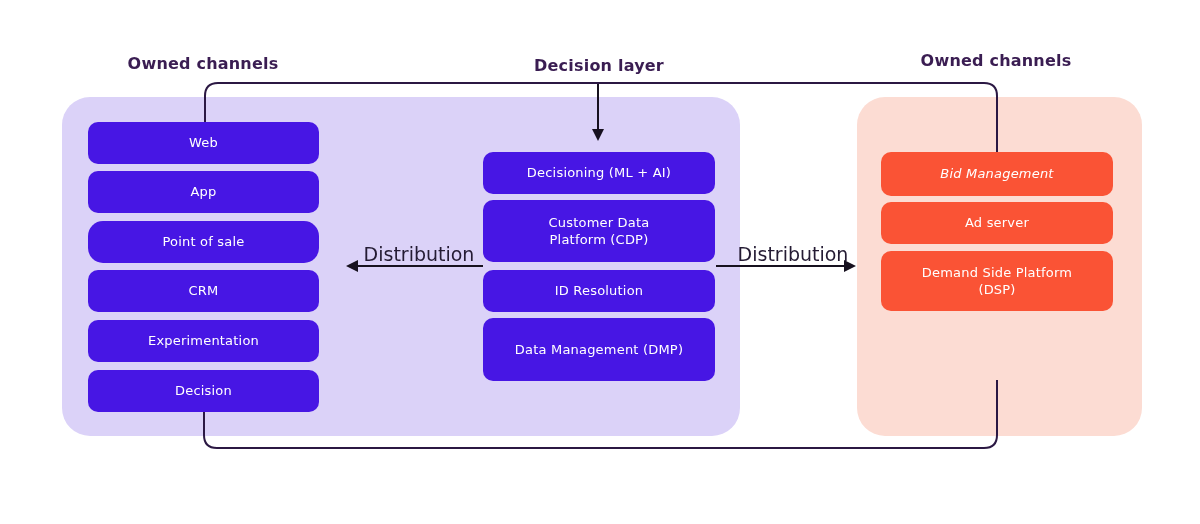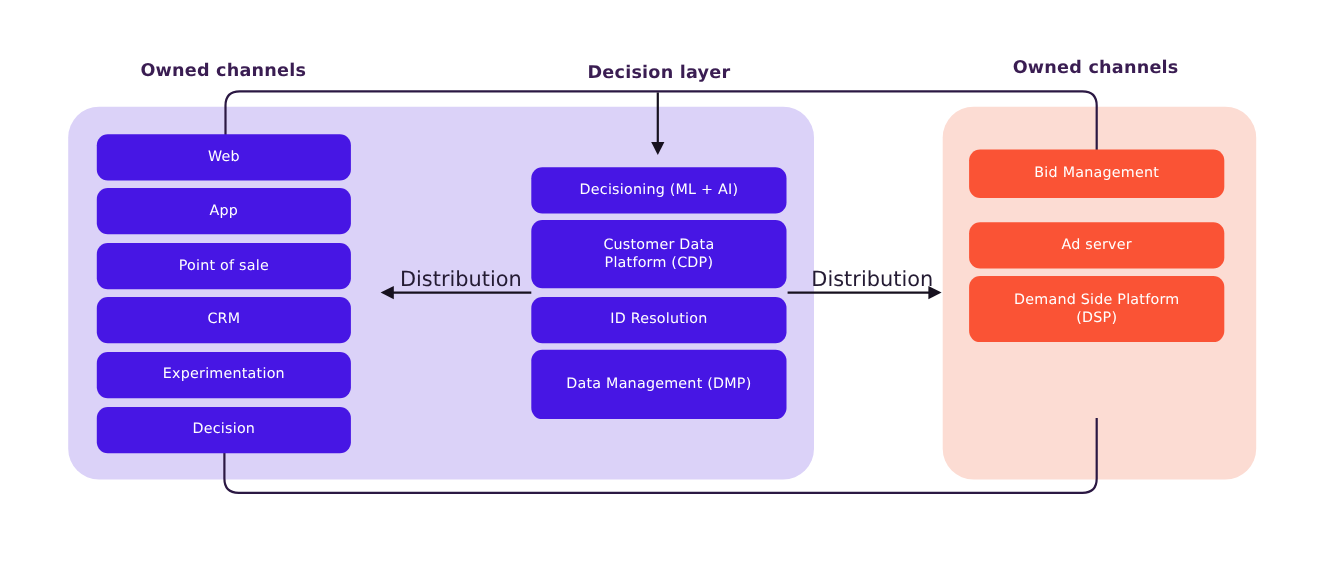--- a/index.html
+++ b/index.html
@@ -56,33 +56,33 @@
 
   <div class="heading" style="left:203px;top:54px;">Owned channels</div>
   <div class="heading" style="left:599px;top:56px;">Decision layer</div>
   <div class="heading" style="left:996px;top:51px;">Owned channels</div>
 
   <div class="dist-label" style="left:419px;top:243px;">Distribution</div>
   <div class="dist-label" style="left:793px;top:243px;">Distribution</div>
 
   <div class="node node-owned" style="top:122px;">Web</div>
   <div class="node node-owned" style="top:171px;">App</div>
-  <div class="node node-owned" style="top:221px;">Point of sale</div>
+  <div class="node node-owned" style="top:221px;border-radius:15px;">Point of sale</div>
   <div class="node node-owned" style="top:270px;">CRM</div>
   <div class="node node-owned" style="top:320px;">Experimentation</div>
   <div class="node node-owned" style="top:370px;">Decision</div>
 
   <div class="node node-decision" style="top:152px;height:42px;border-radius:10px;">Decisioning (ML + AI)</div>
   <div class="node node-decision" style="top:200px;height:62px;">
        <span class="w150">Customer Data Platform (CDP)</span>
     </div>
   <div class="node node-decision" style="top:270px;height:42px;">ID Resolution</div>
   <div class="node node-decision" style="top:318px;height:63px;">
        <span class="w180">Data Management (DMP)</span>
     </div>
 
-  <div class="node node-paid" style="top:136px;height:44px;">Bid Management</div>
+  <div class="node node-paid" style="top:152px;height:44px;font-style:italic;">Bid Management</div>
   <div class="node node-paid" style="top:202px;height:42px;text-align:right;">Ad server</div>
   <div class="node node-paid" style="top:251px;height:60px;justify-content:center;">
        <span class="w190">Demand Side Platform (DSP)</span>
     </div>
 
 </div>
 
 </body></html>

